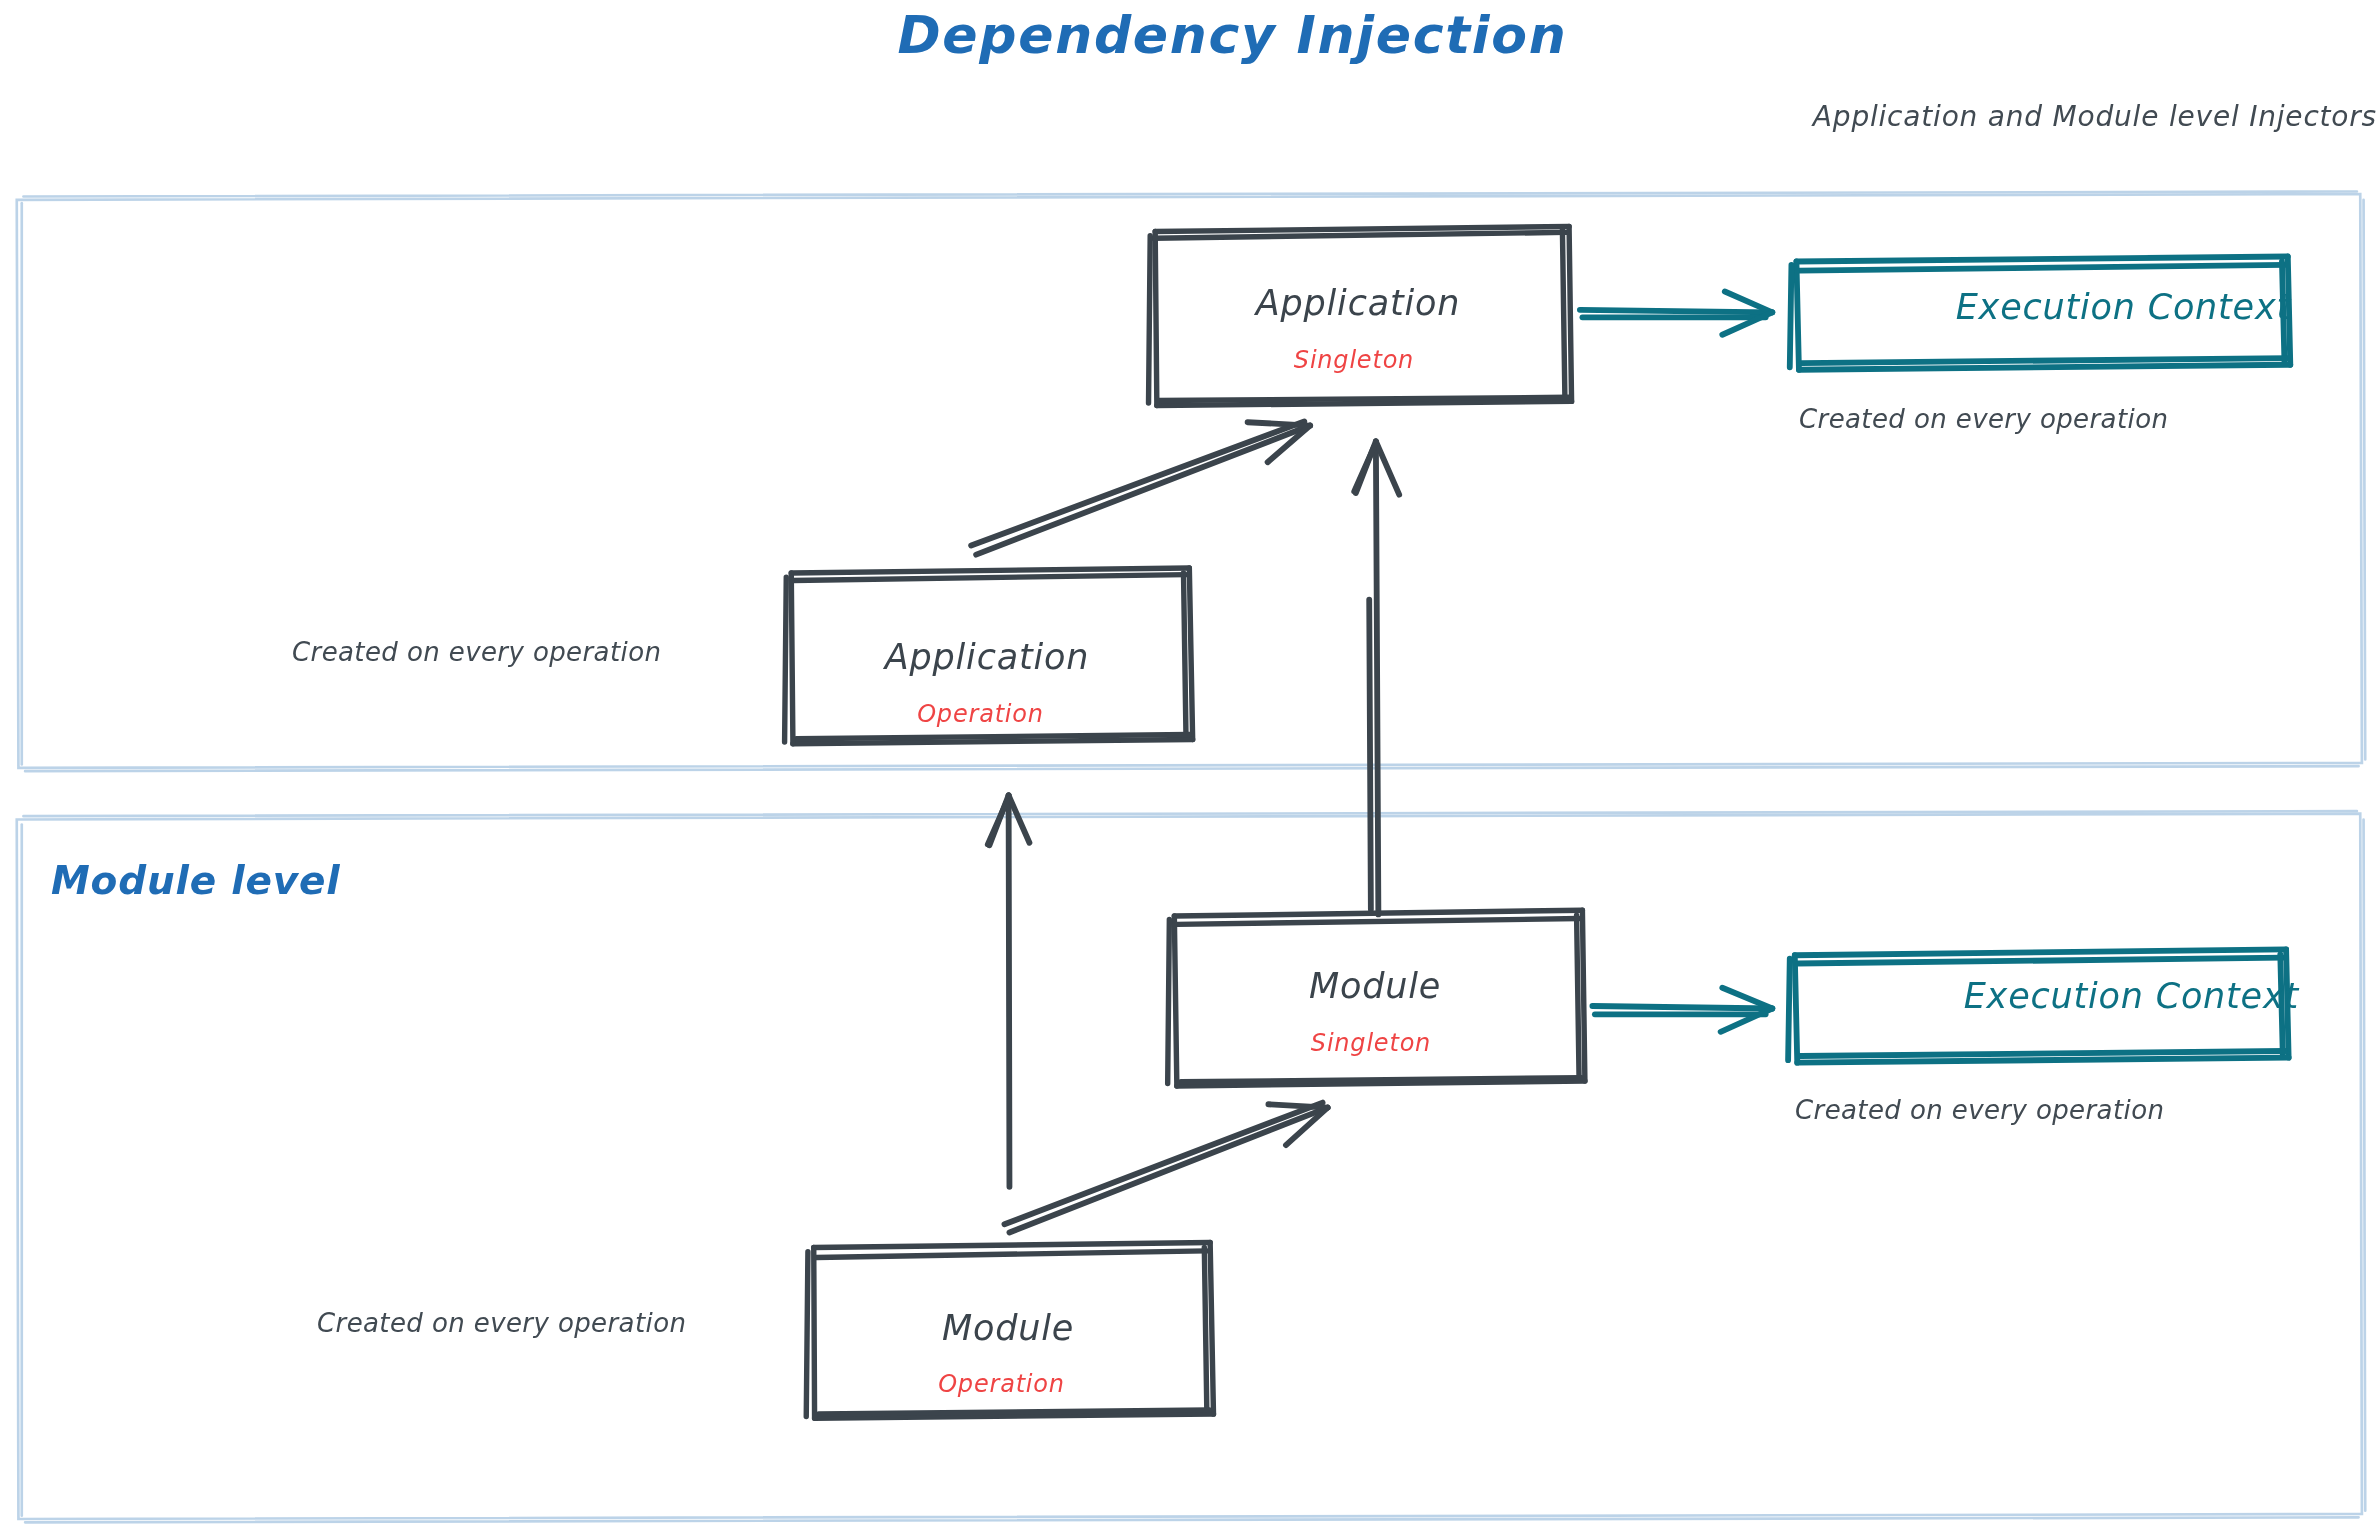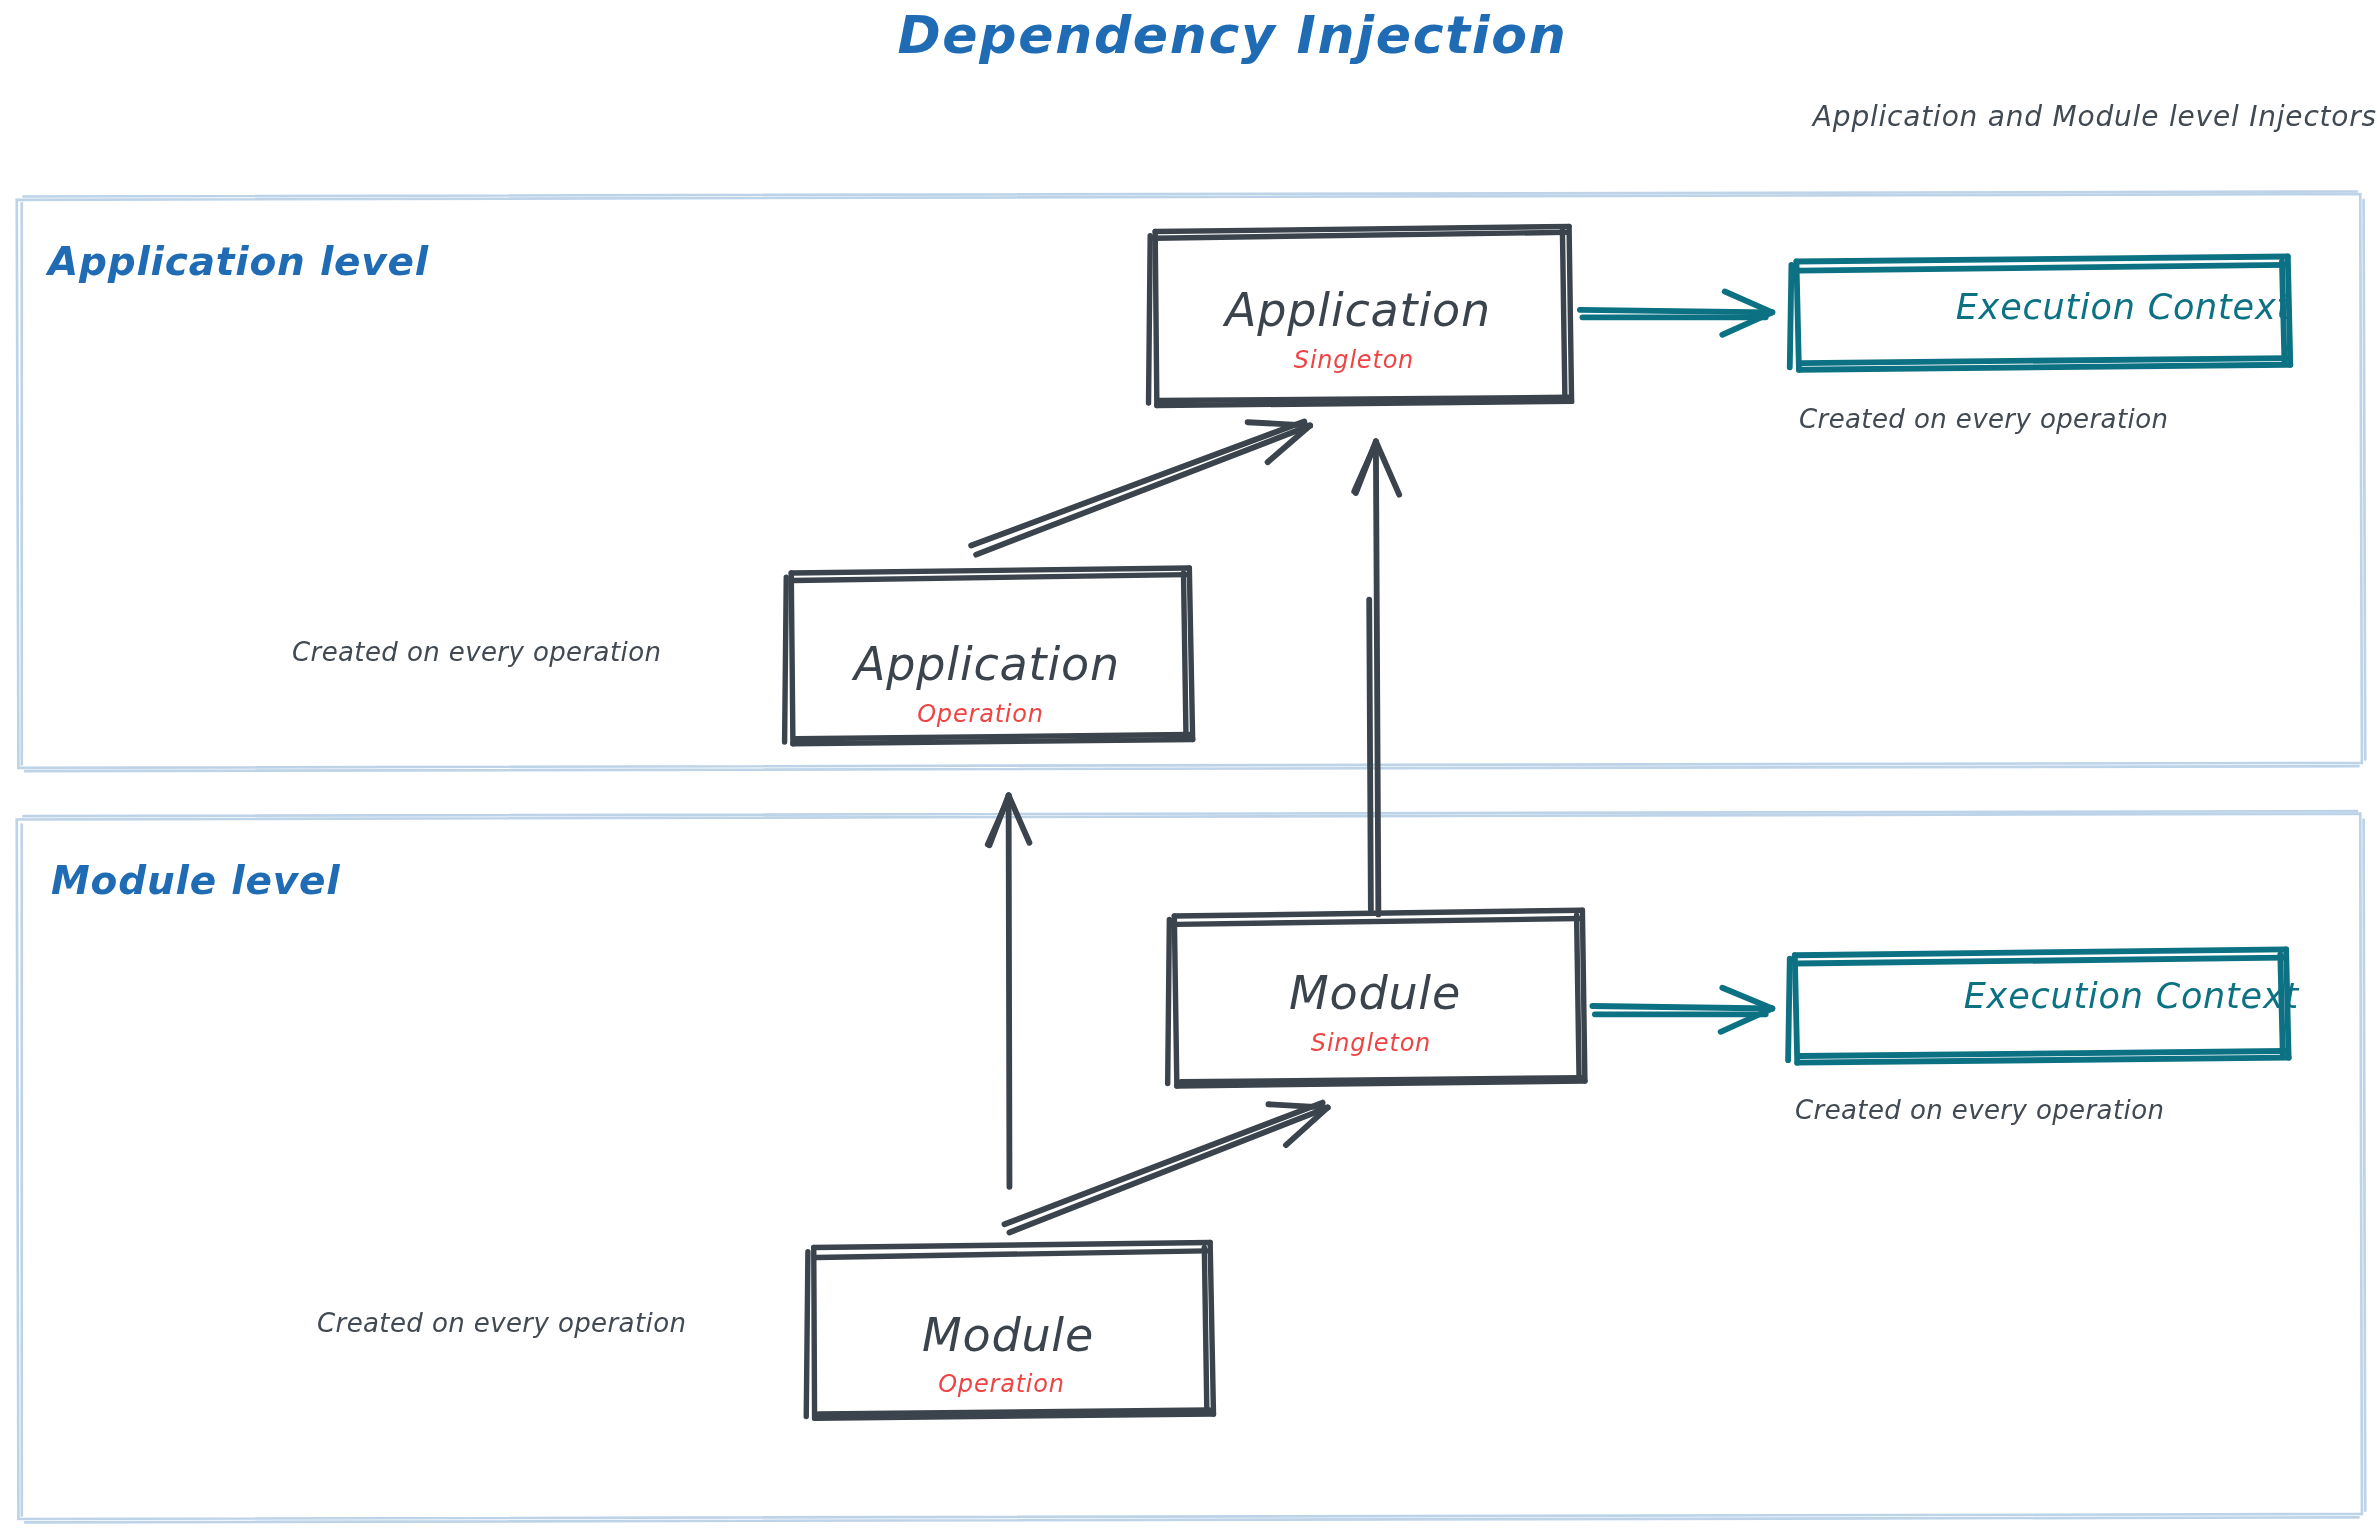--- a/index.html
+++ b/index.html
@@ -63,21 +63,21 @@
     font-weight: 700;
     color: #1f6cb5;
     font-style: italic;
     letter-spacing: 0.8px;
   }
   #lane-label-application { left: 48px; top: 239px; }
   #lane-label-module { left: 51px; top: 858px; }
 
   
   .node-title {
-    font-size: 46px;
+    font-size: 35px;
     color: #3b444c;
     font-style: italic;
     letter-spacing: 0.8px;
     text-align: center;
   }
   .node-stereo {
     font-size: 24px;
     color: #ef4444;
     font-style: italic;
     letter-spacing: 0.8px;
@@ -244,21 +244,20 @@
 
     <g fill="none" stroke="#3b444c" stroke-width="7" stroke-linecap="round" stroke-linejoin="round">
       <path d="M1212 1480 L1594 1330"></path>
       <path d="M1206 1470 L1588 1324"></path>
       <path d="M1594 1330 L1523 1326"></path>
       <path d="M1594 1330 L1544 1375"></path>
     </g>
 
   </svg>
 
-  <div class="txt lane-label" id="lane-label-application">Application level</div>
 
   <div class="txt lane-label" id="lane-label-module">Module level</div>
 
   <div class="txt node-title" id="app-singleton-title">Application</div>
   <div class="txt node-stereo" id="app-singleton-stereo">Singleton</div>
 
   <div class="txt node-title" id="app-operation-title">Application</div>
   <div class="txt node-stereo" id="app-operation-stereo">Operation</div>
   <div class="txt caption" id="app-operation-caption">Created on every operation</div>
 

